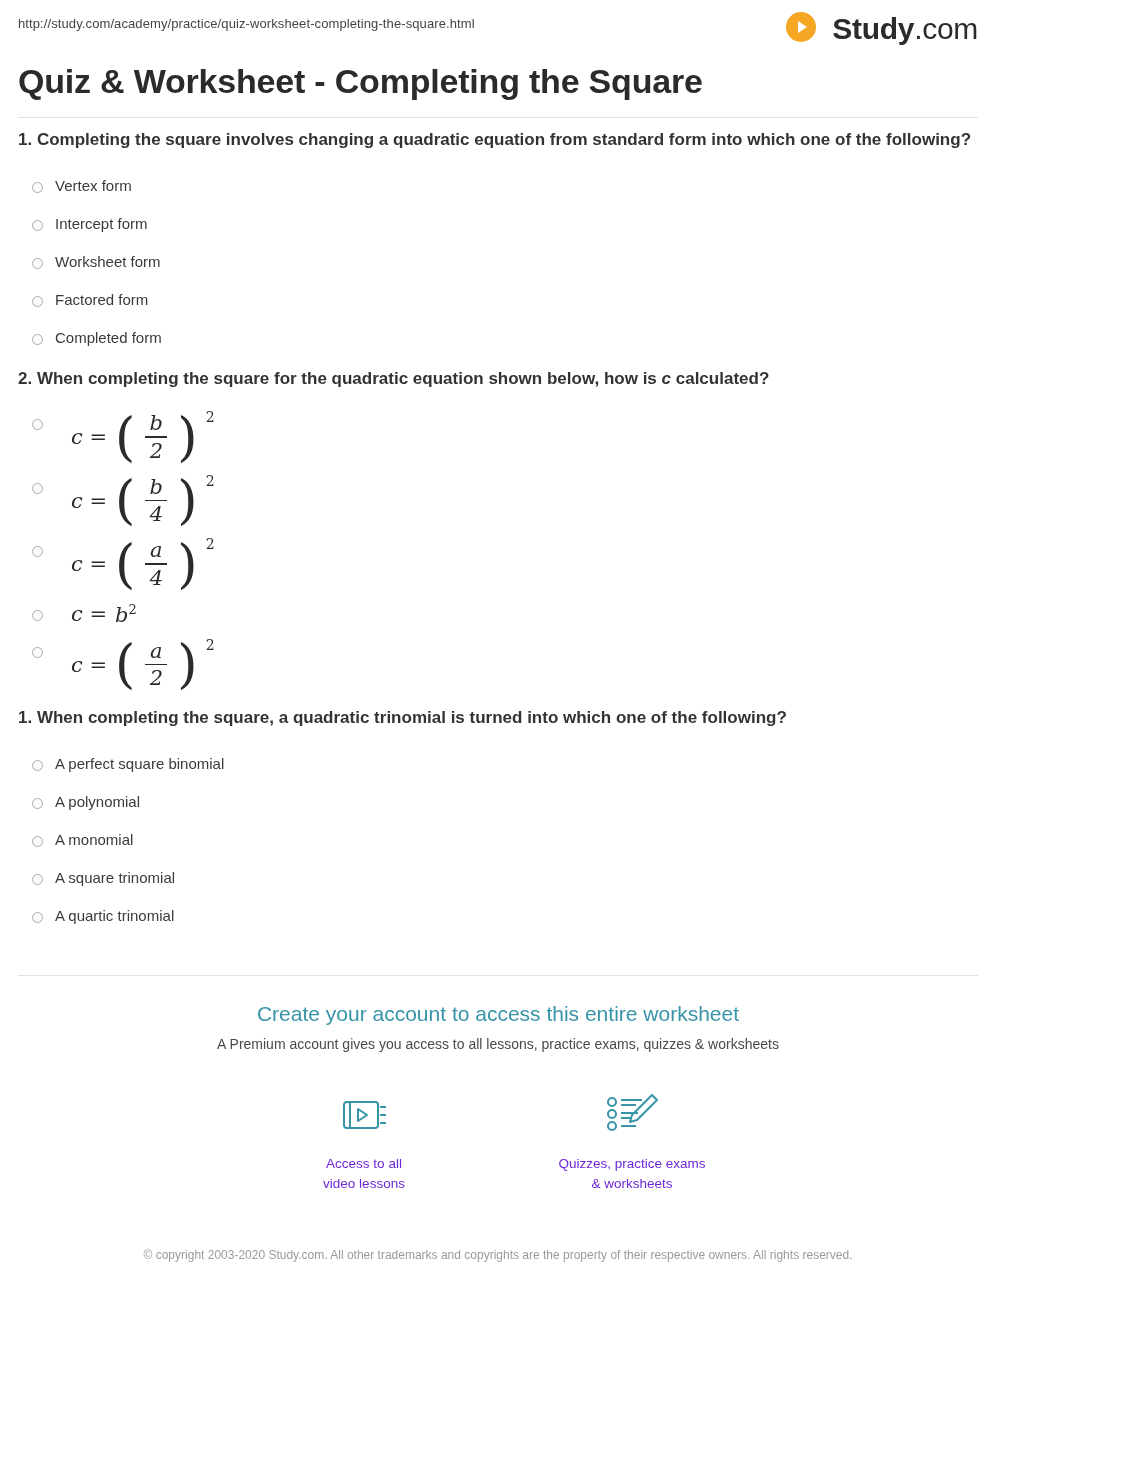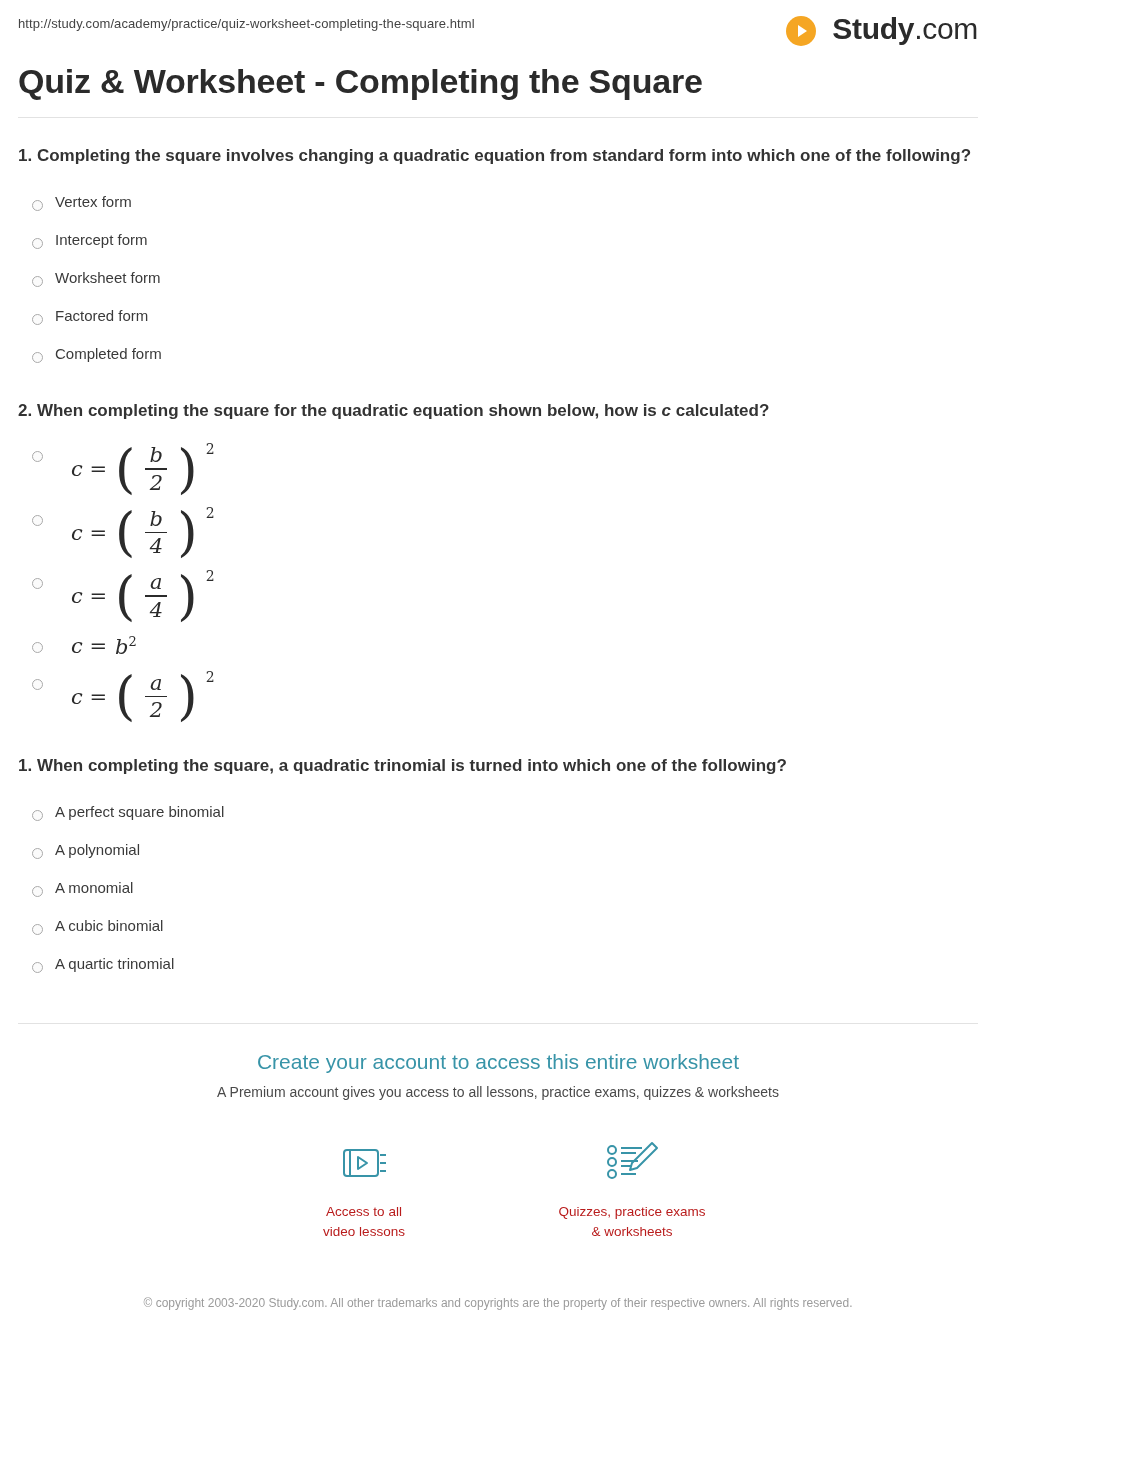--- a/index.html
+++ b/index.html
@@ -20,21 +20,21 @@
     justify-content: space-between;
     padding: 12px 2px 6px 2px;
   }
   .url {
     font-size: 13px;
     color: #444444;
     font-family: "Liberation Sans", sans-serif;
     padding-top: 4px;
     letter-spacing: 0.1px;
   }
-  .logo { display: flex; align-items: flex-end; gap: 16px; }
+  .logo { display: flex; align-items: flex-start; gap: 16px; }
   .logo-mark {
     width: 30px; height: 30px; border-radius: 50%;
     background: #f5a623;
     display: inline-flex; align-items: center; justify-content: center;
   }
   .logo-mark .tri {
     width: 0; height: 0;
     border-left: 9px solid #ffffff;
     border-top: 6px solid transparent;
     border-bottom: 6px solid transparent;
@@ -47,34 +47,34 @@
     font-size: 34px;
     font-weight: bold;
     color: #2b2b2b;
     margin: 10px 0 16px 0;
     padding: 0 2px;
     letter-spacing: -0.2px;
   }
   .rule { border: none; border-top: 1px solid #e2e2e2; margin: 0 2px; }
 
   
-  .question-block { padding: 0 2px; margin-top: 26px; }
+  .question-block { padding: 0 2px; margin-top: 10px; }
   .q-text {
     font-size: 17px;
     font-weight: bold;
     color: #333333;
     line-height: 1.45;
     margin-bottom: 14px;
   }
   .q-text .ital { font-style: italic; font-weight: bold; }
 
   .choices { margin: 0; padding: 0; list-style: none; }
   .choice {
     display: flex;
-    align-items: flex-end;
+    align-items: center;
     gap: 12px;
     padding: 10px 0 10px 14px;
     font-size: 15px;
     color: #3a3a3a;
   }
   .radio {
     width: 11px; height: 11px;
     border: 1px solid #aaaaaa;
     border-radius: 50%;
     background: #fbfbfb;
@@ -148,21 +148,21 @@
     display: flex;
     justify-content: center;
     gap: 78px;
     margin-top: 34px;
   }
   .feature { width: 190px; text-align: center; }
   .feature .ficon { height: 56px; display: flex; align-items: center; justify-content: center; }
   .feature .flabel {
     margin-top: 12px;
     font-size: 13.5px;
-    color: #b91c1c;
+    color: #6d28d9;
     line-height: 1.5;
   }
 
   .copyright {
     margin-top: 42px;
     text-align: center;
     font-size: 12px;
     color: #9b9b9b;
     line-height: 1.5;
     padding-bottom: 22px;
@@ -297,21 +297,21 @@
       <li class="choice">
         <span class="radio"></span>
         <span class="choice-label">A polynomial</span>
       </li>
       <li class="choice">
         <span class="radio"></span>
         <span class="choice-label">A monomial</span>
       </li>
       <li class="choice">
         <span class="radio"></span>
-        <span class="choice-label">A cubic binomial</span>
+        <span class="choice-label">A square trinomial</span>
       </li>
       <li class="choice">
         <span class="radio"></span>
         <span class="choice-label">A quartic trinomial</span>
       </li>
     </ul>
   </div>
 
   <hr class="cta-sep">
 

